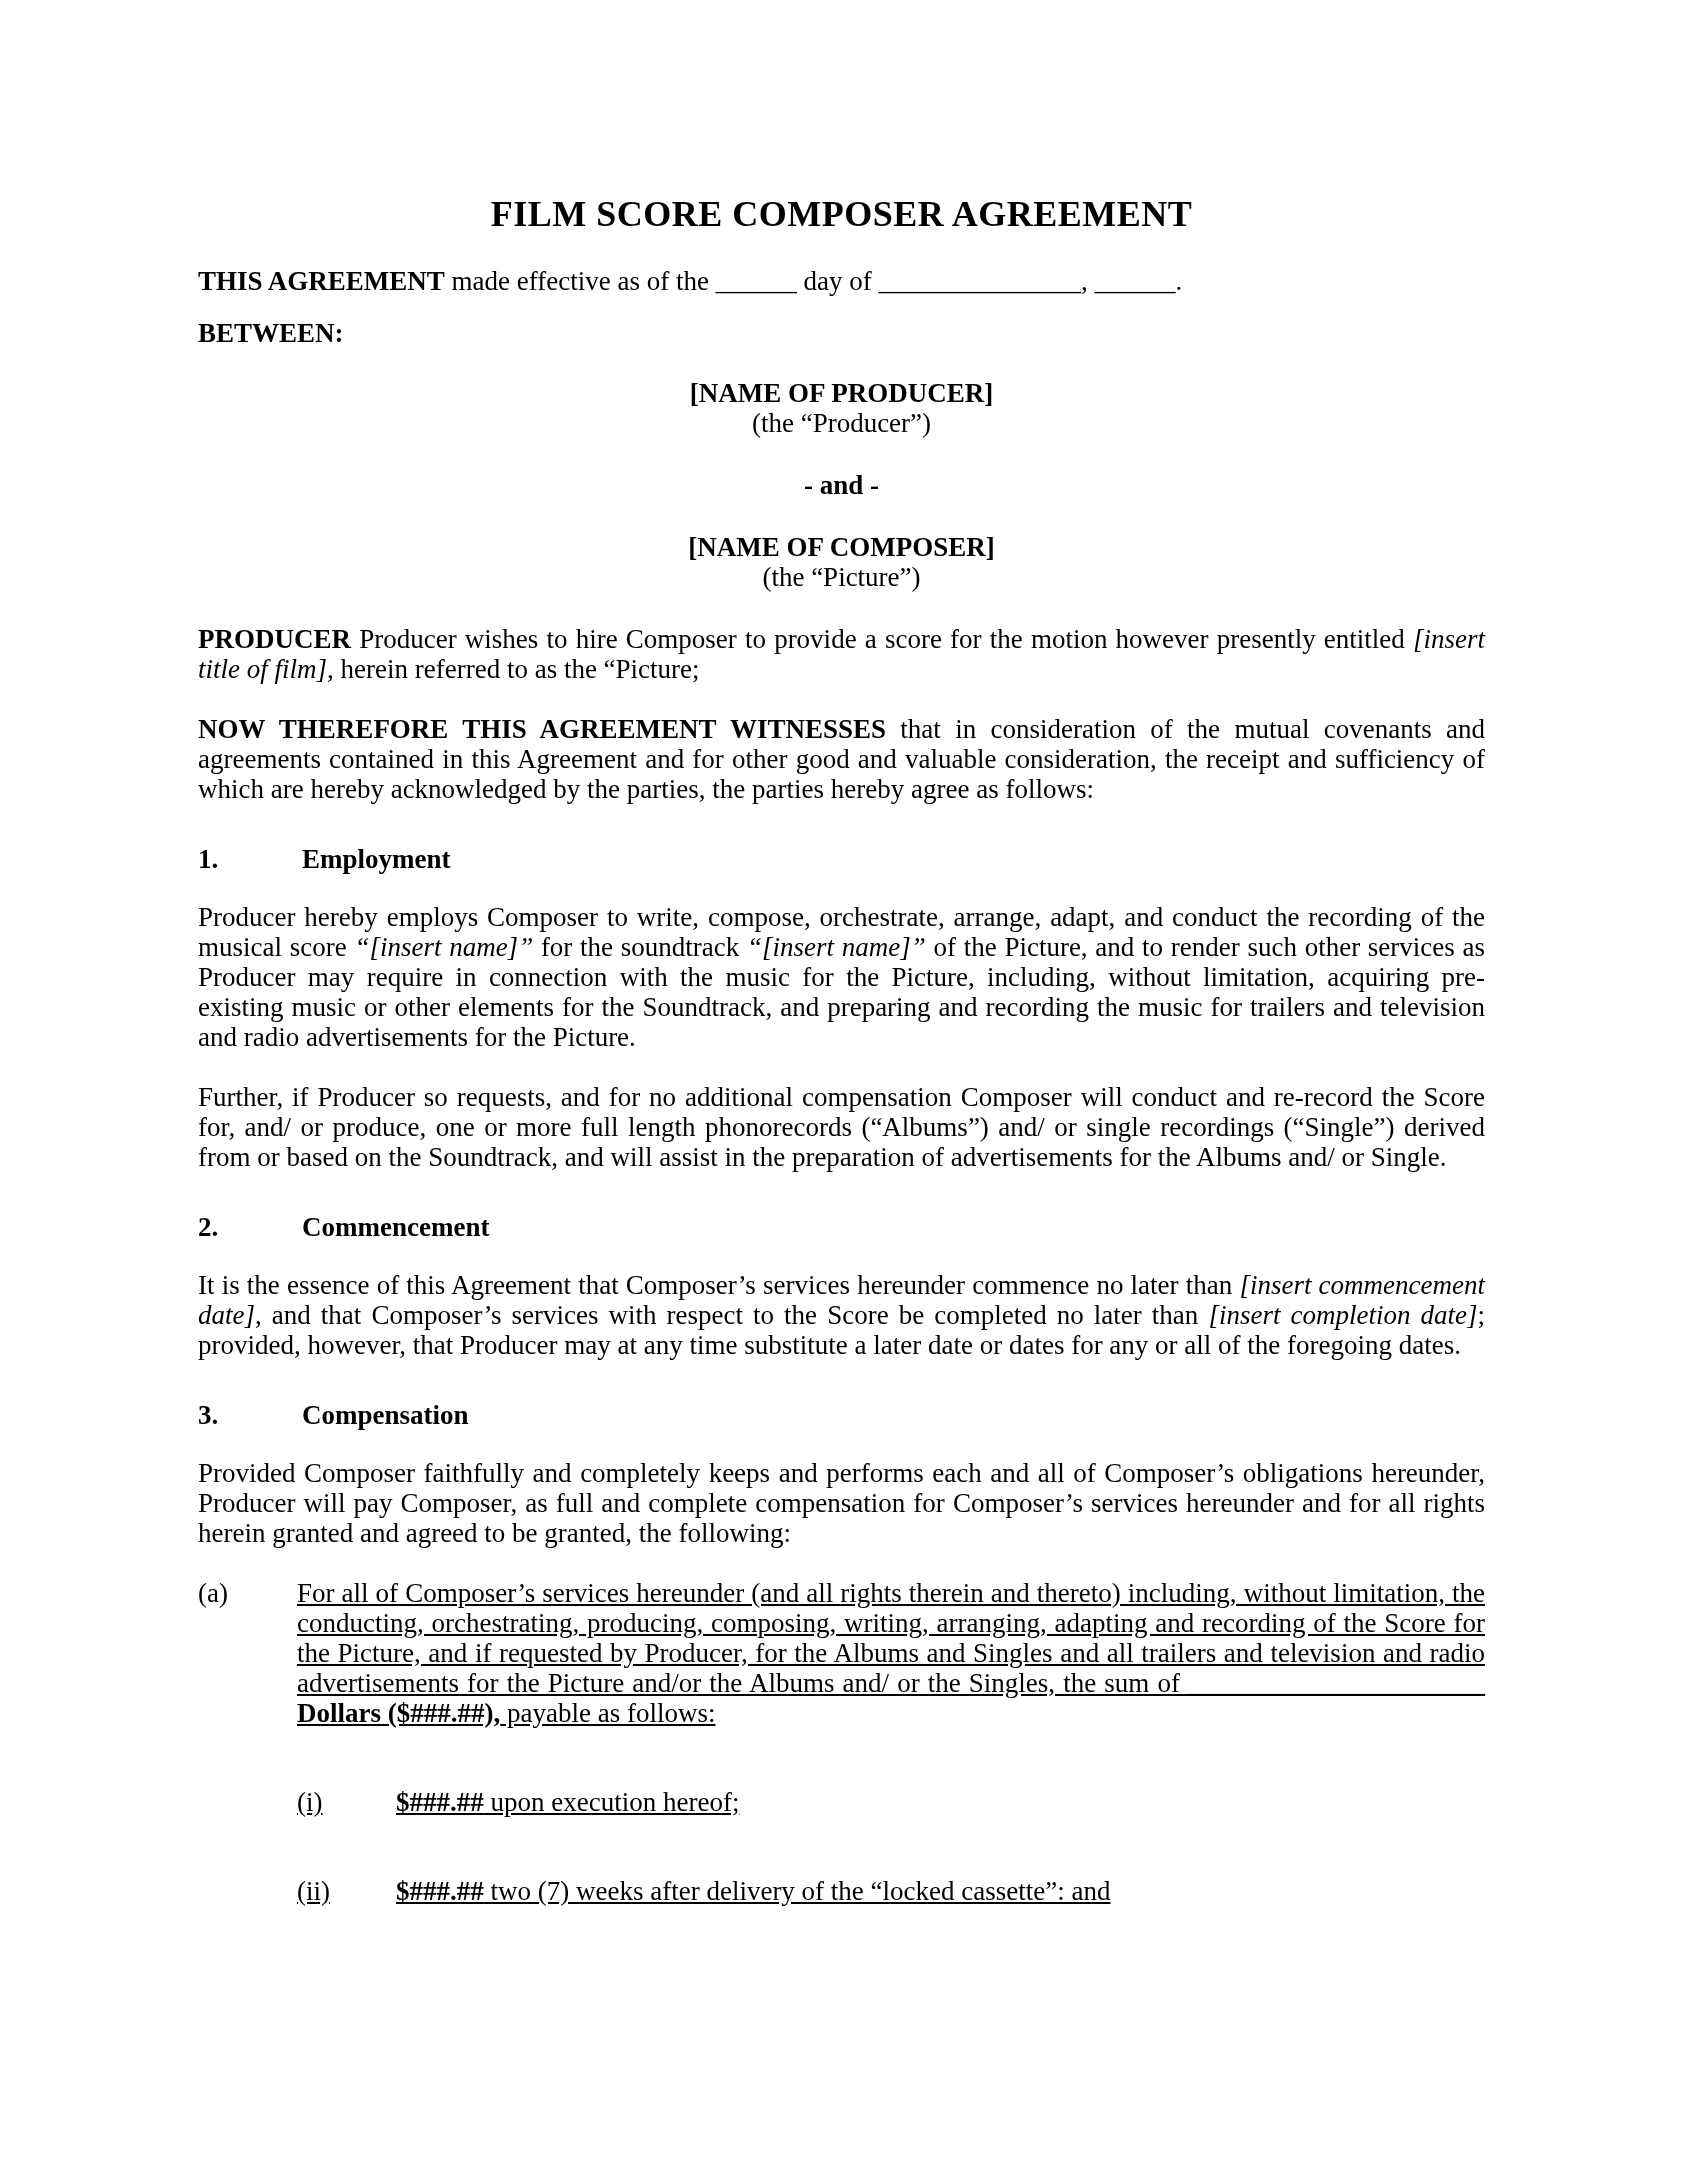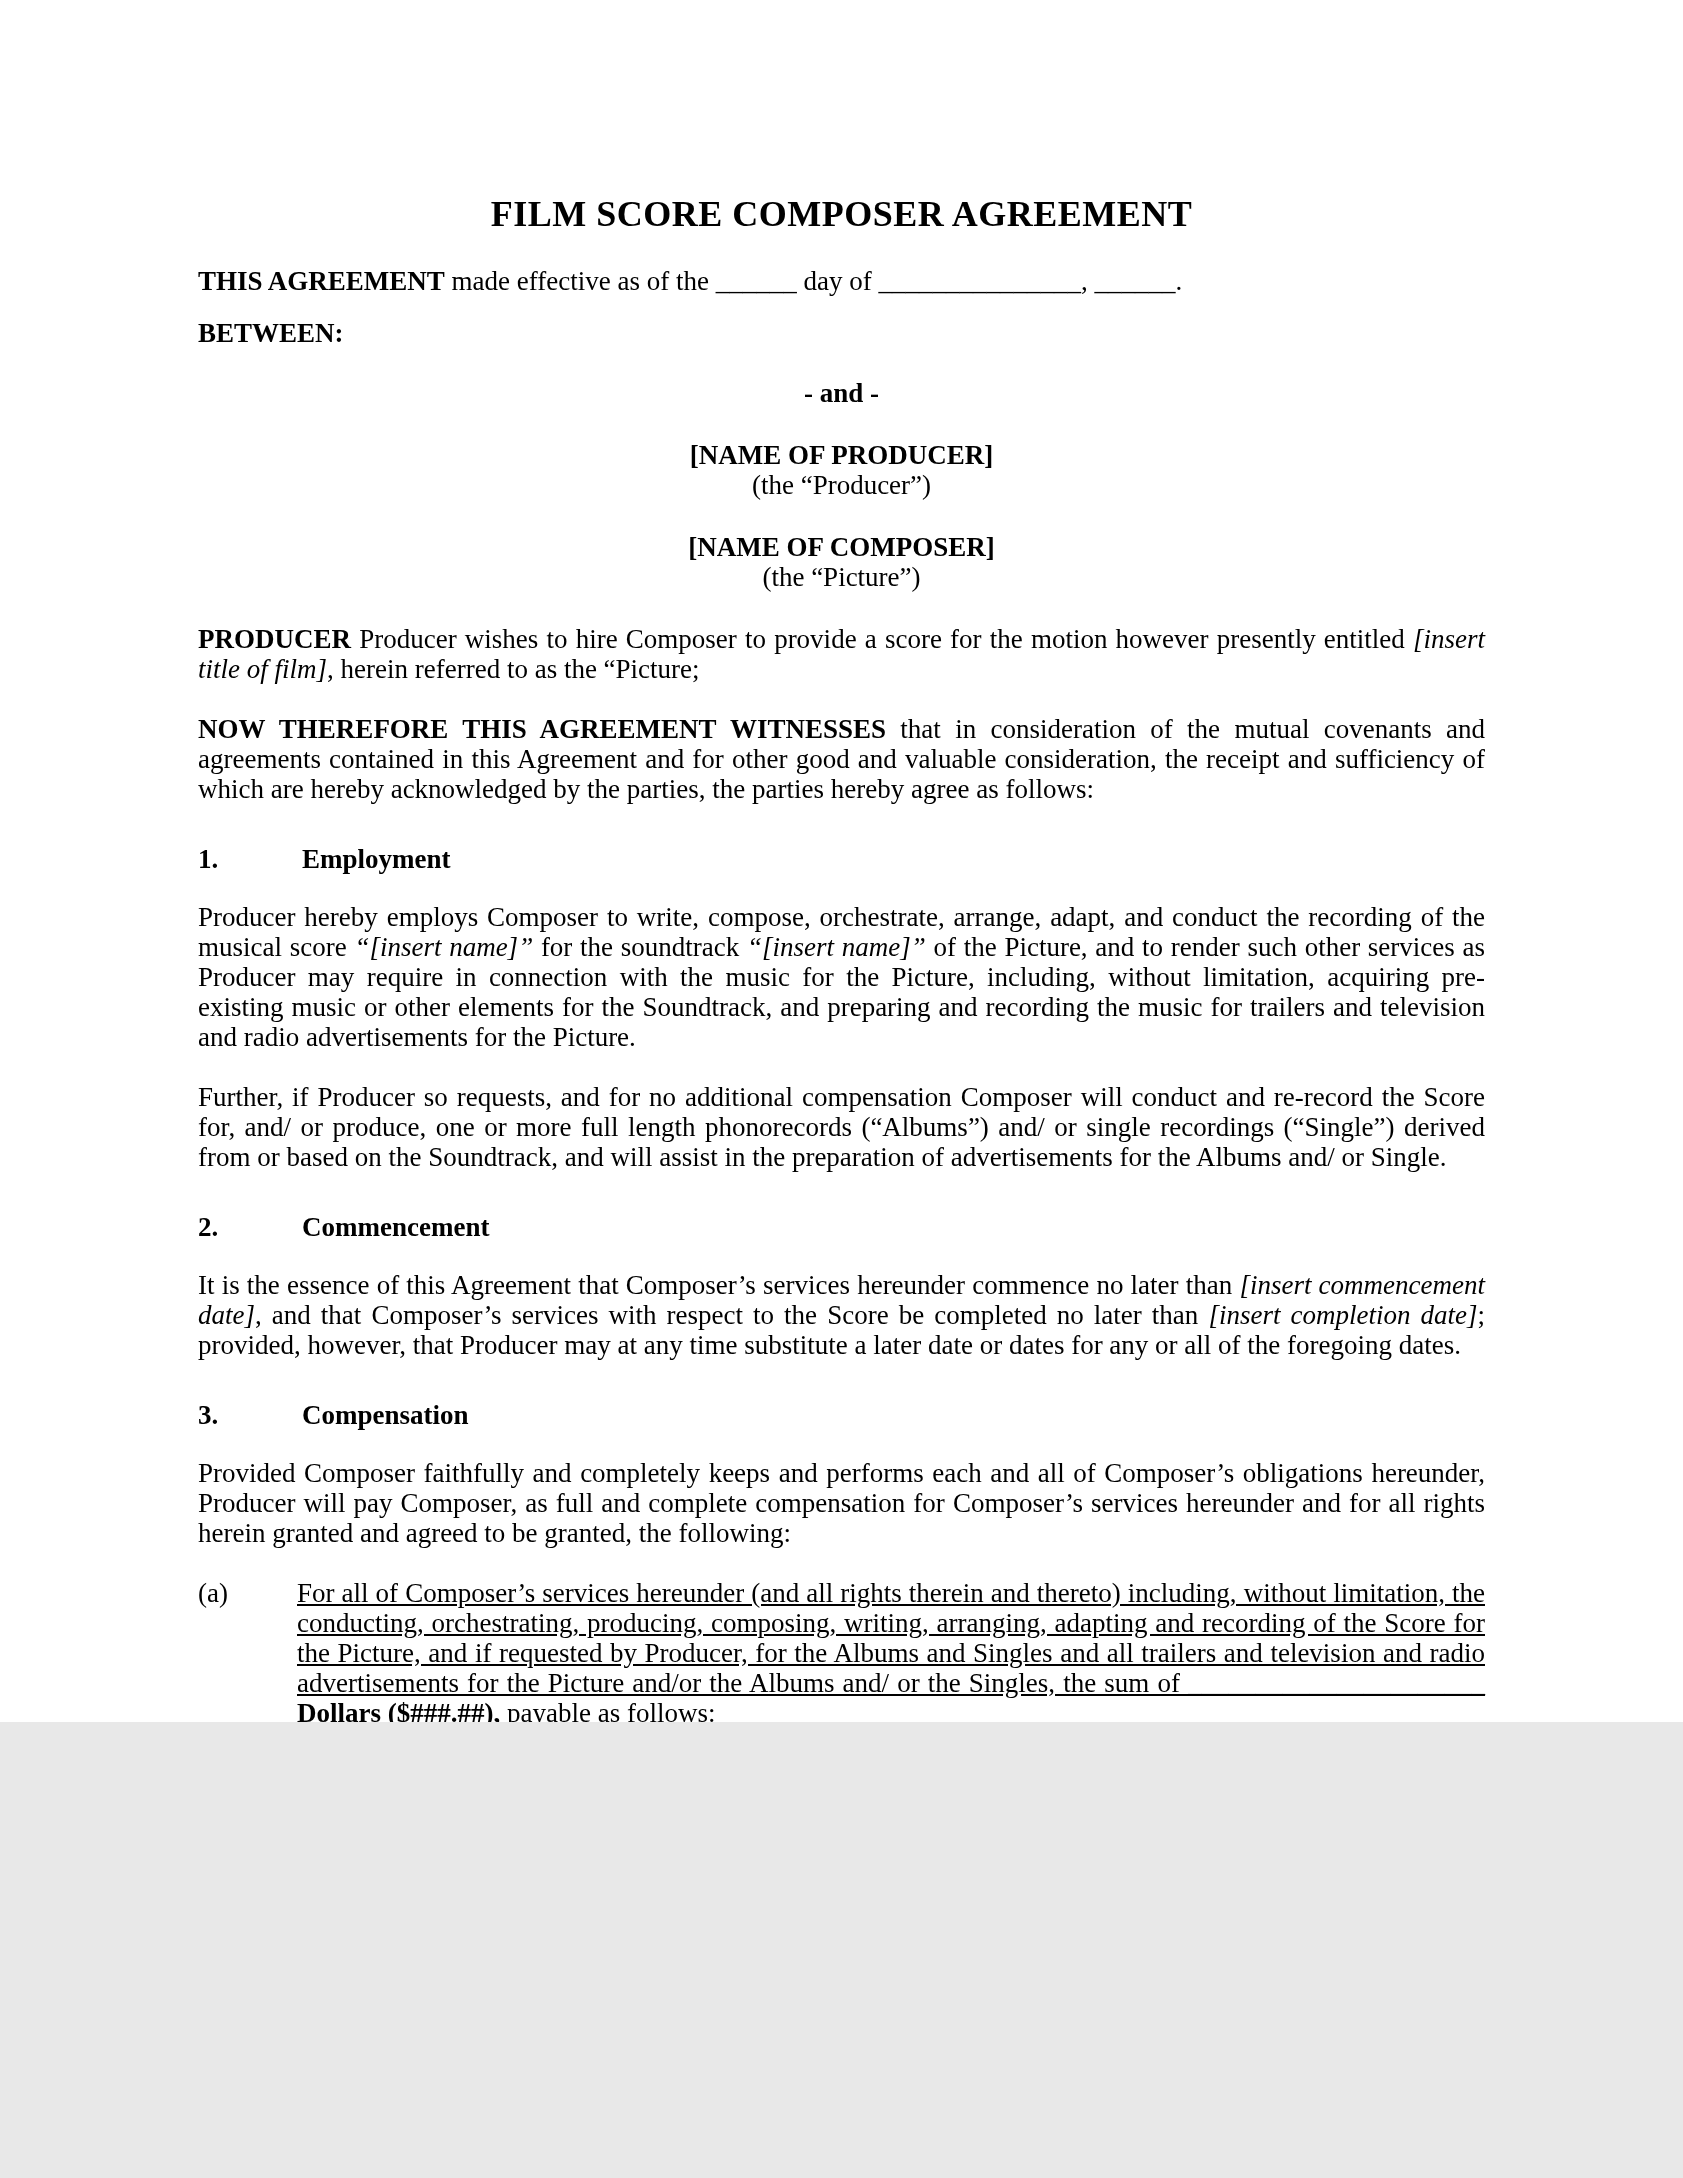--- a/index.html
+++ b/index.html
@@ -1,19 +1,19 @@
 <!DOCTYPE html>
 <html><head>
 <meta charset="utf-8">
 <style>
   html, body { margin: 0; padding: 0; background: #e8e8e8; }
   .page {
     position: relative;
     width: 1683px;
-    height: 1722px;
+    height: 2178px;
     margin: 0 auto;
     background: #ffffff;
     color: #000000;
     font-family: "Liberation Serif", "DejaVu Serif", serif;
     overflow: hidden;
   }
   .content {
     box-sizing: content-box;
     padding: 194px 198px 0 198px;
     width: 1287px;
@@ -75,26 +75,26 @@
 
 <div class="page">
   <div class="content">
 
     <h1 class="doc-title">FILM SCORE COMPOSER AGREEMENT</h1>
 
     <p class="body opening"><span class="seg-b">THIS AGREEMENT</span><span> made effective as of the ______ day of _______________, ______.</span></p>
 
     <p class="body between">BETWEEN:</p>
 
-    <div class="party separator">- and -</div>
-
     <div class="party">
       <div class="name">[NAME OF PRODUCER]</div>
       <div class="alias">(the “Producer”)</div>
     </div>
+
+    <div class="party separator">- and -</div>
 
     <div class="party">
       <div class="name">[NAME OF COMPOSER]</div>
       <div class="alias">(the “Picture”)</div>
     </div>
 
     <p class="body"><span class="seg-b">PRODUCER</span><span> Producer wishes to hire Composer to provide a score for the motion however presently entitled </span><span class="seg-i">[insert title of film]</span><span>, herein referred to as the “Picture;</span></p>
 
     <p class="body"><span class="seg-b">NOW THEREFORE THIS AGREEMENT WITNESSES</span><span> that in consideration of the mutual covenants and agreements contained in this Agreement and for other good and valuable consideration, the receipt and sufficiency of which are hereby acknowledged by the parties, the parties hereby agree as follows:</span></p>
 

